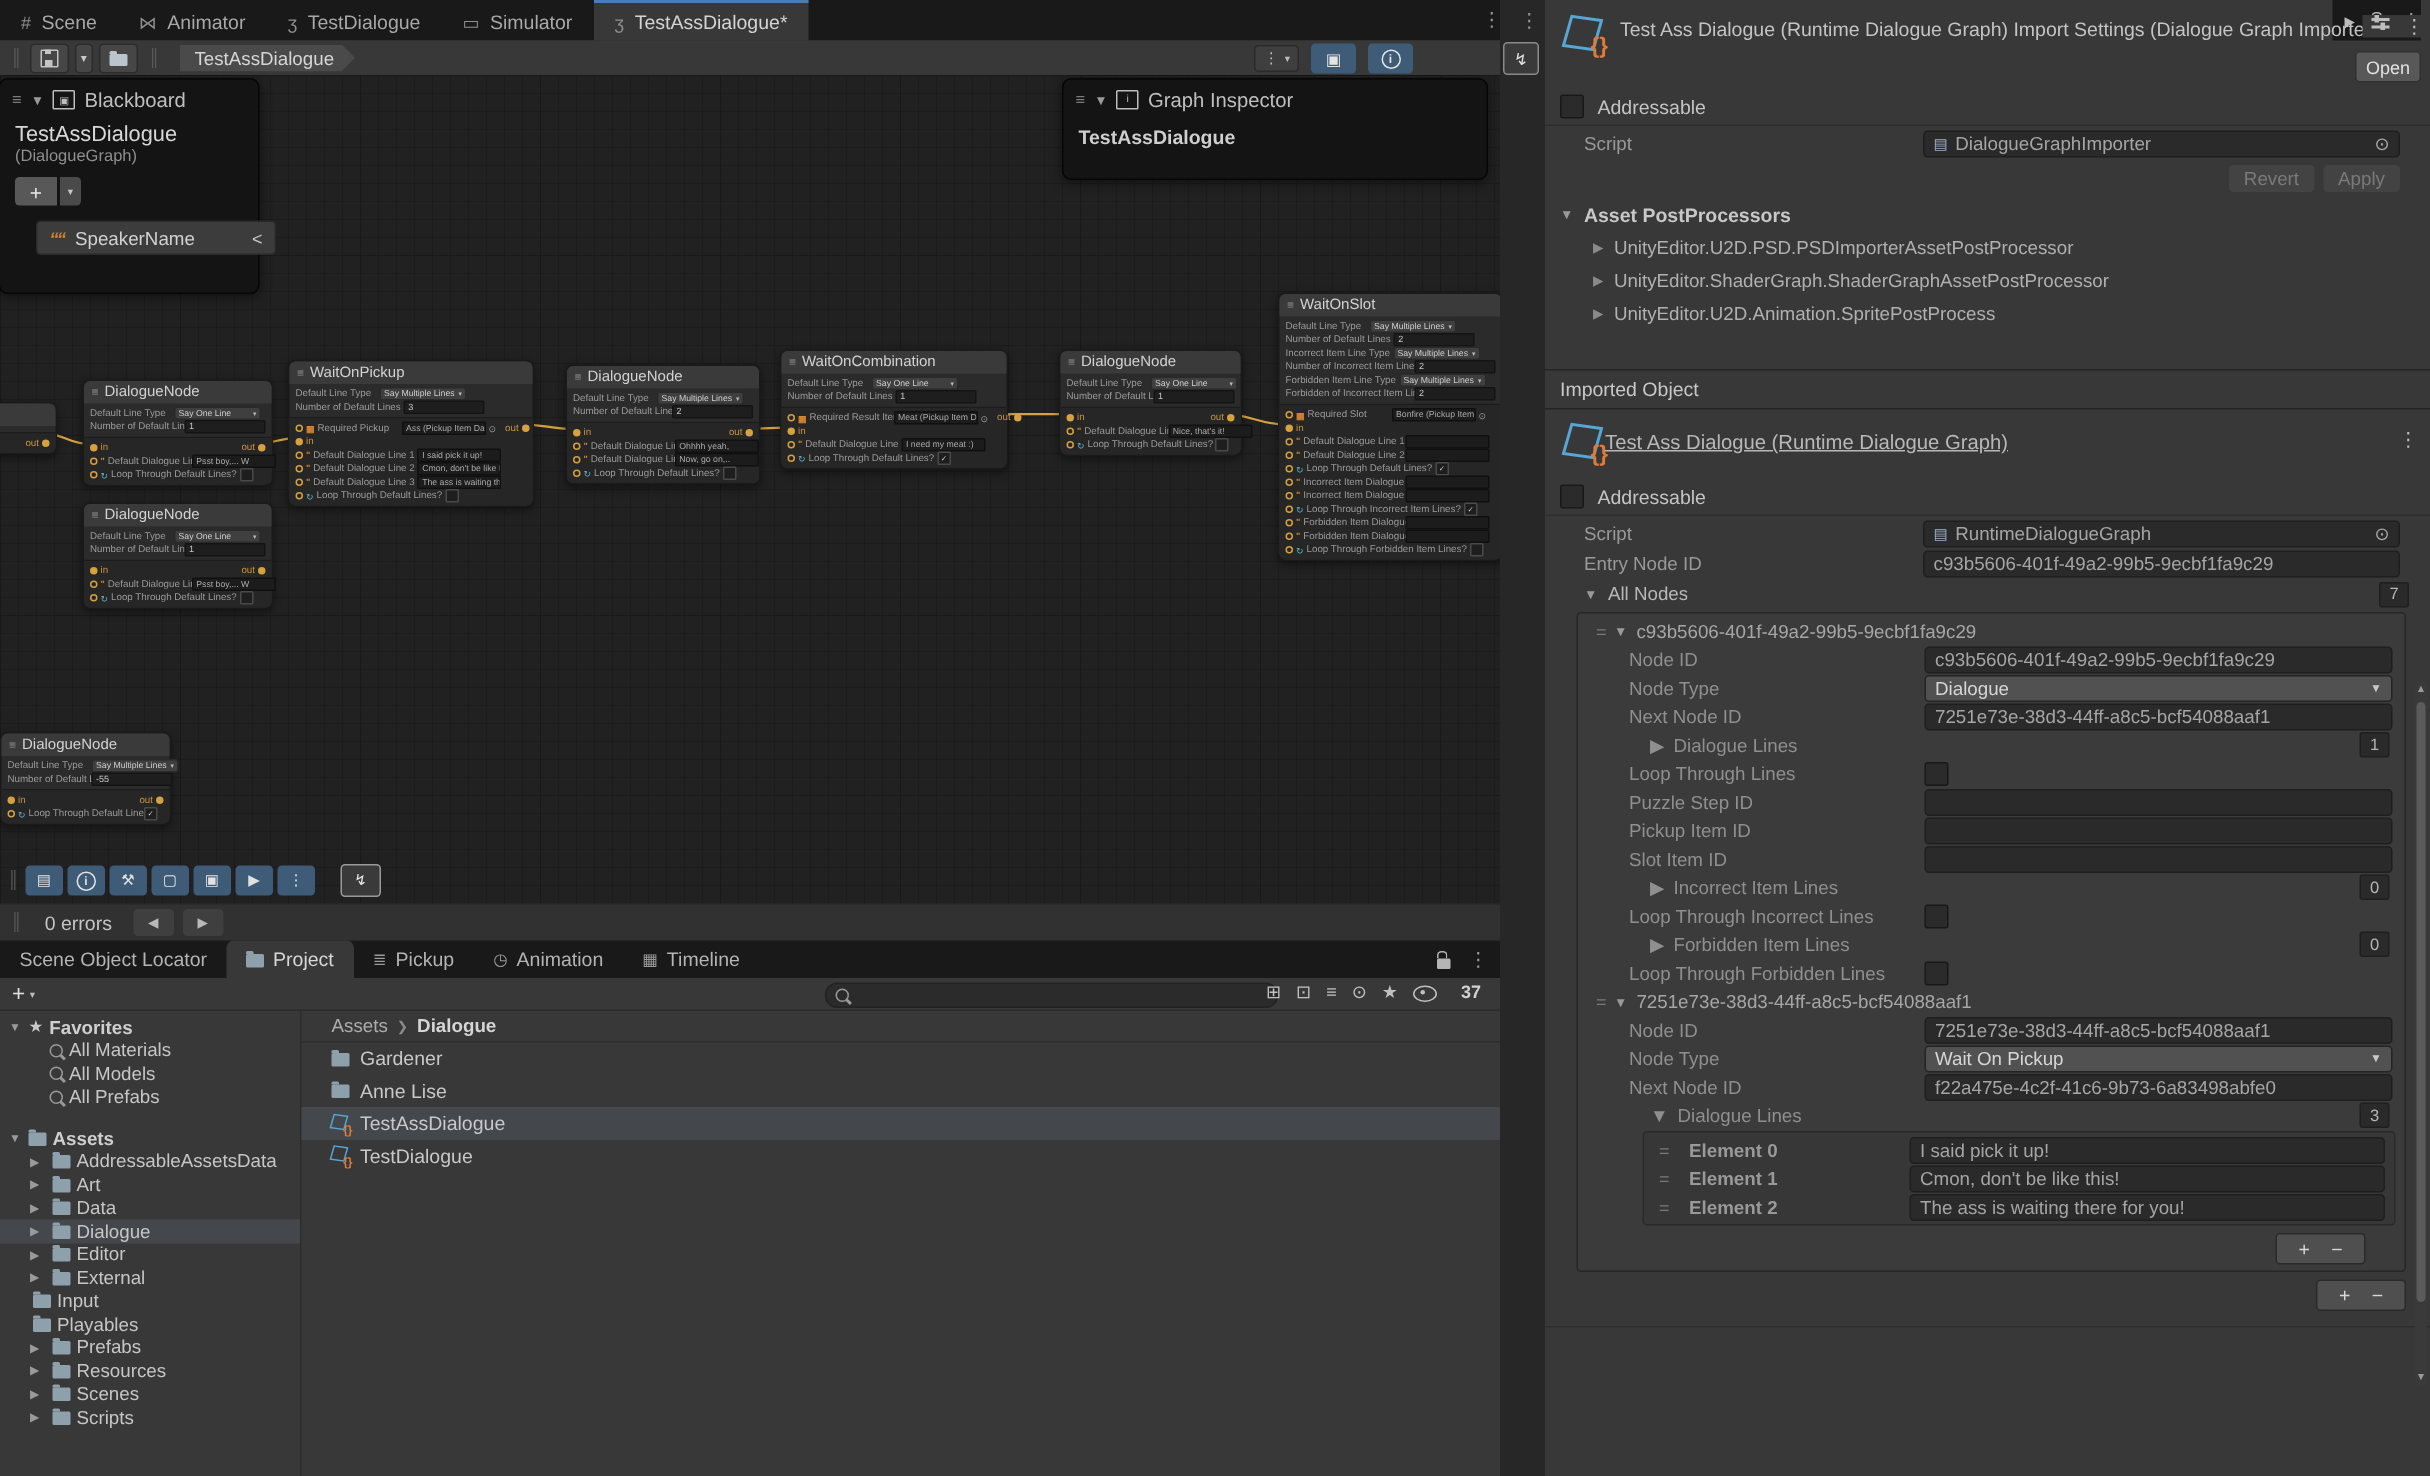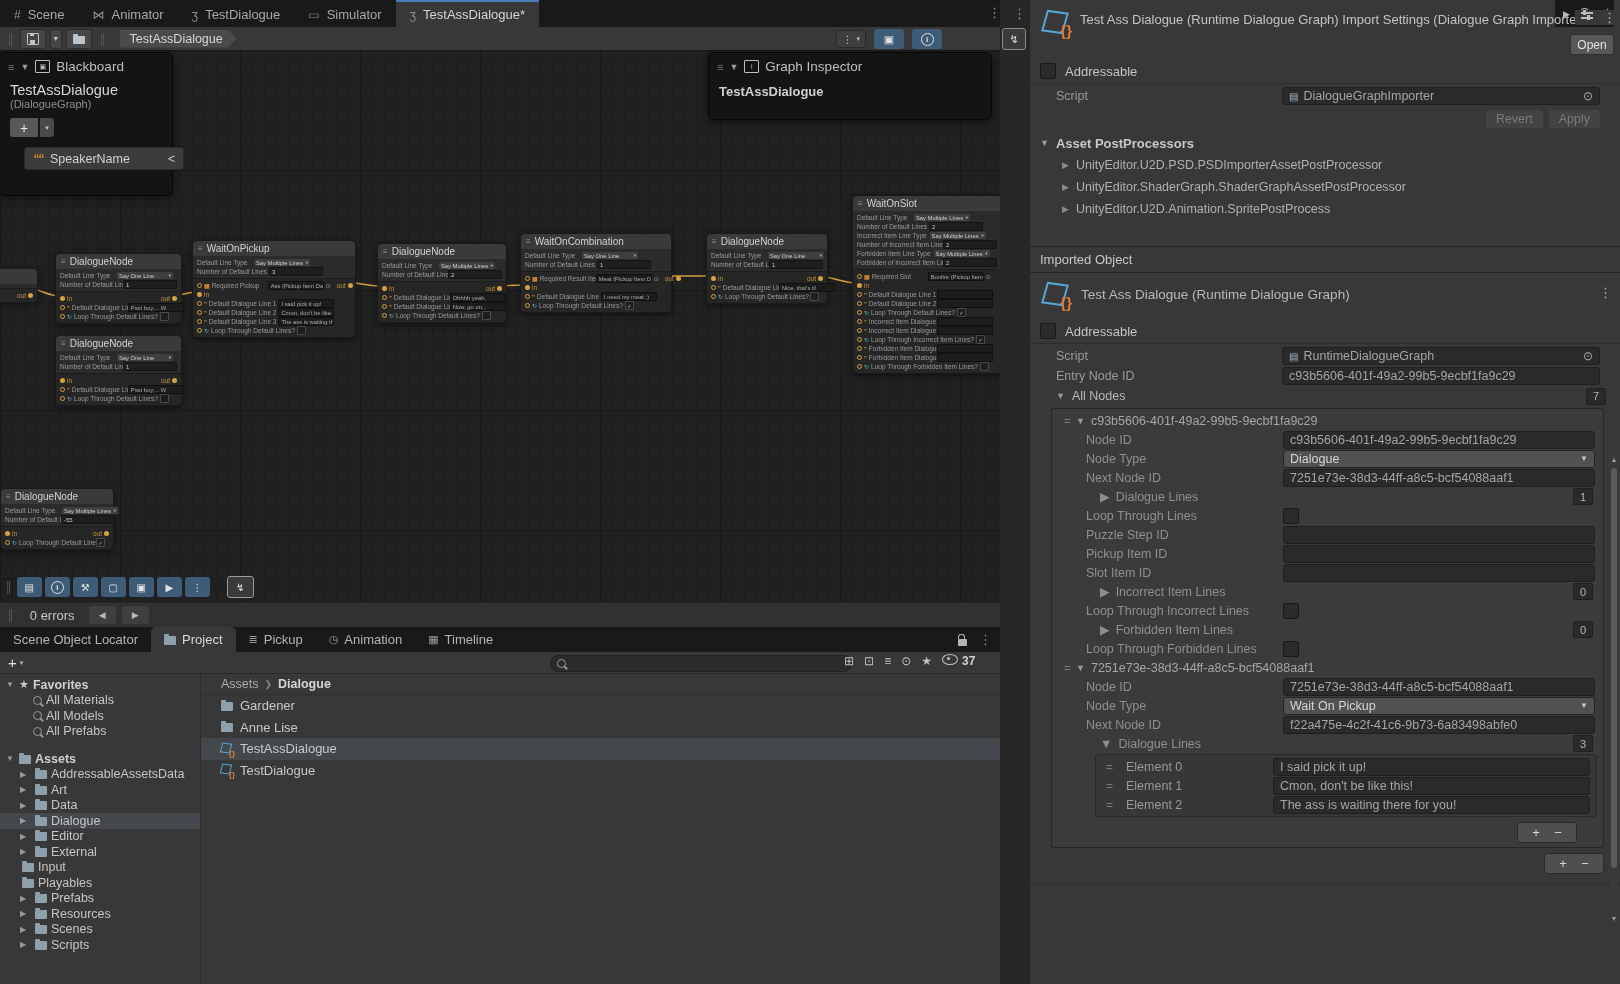--- a/index.html
+++ b/index.html
@@ -85,21 +85,21 @@
 .btab.active{background:#383838;color:#D8D8D8;border-radius:5px 5px 0 0;}
 .btab .ticn{font-size:11px;color:#9a9a9a;}
 .btabs-right{position:absolute;right:8px;top:5px;display:flex;gap:12px;align-items:center;}
 .btoolbar{height:21px;background:#383838;border-bottom:1px solid #2A2A2A;display:flex;align-items:center;position:relative;}
 .addbtn{display:flex;align-items:center;gap:3px;padding:0 8px;color:#E0E0E0;font-size:15px;}
 .addbtn u{text-decoration:none;font-size:7px;color:#bbb;}
 .searchbox{position:absolute;left:550px;top:3px;width:288px;height:15px;background:#2B2B2B;border:1px solid #222;border-radius:8px;display:flex;align-items:center;padding:0 6px;gap:5px;}
 .mag{width:7px;height:7px;border:1.5px solid #9a9a9a;border-radius:50%;position:relative;flex:none;}
 .mag:after{content:"";position:absolute;width:4px;height:1.5px;background:#9a9a9a;transform:rotate(45deg);left:6px;top:7px;}
 .ptool-icons{position:absolute;left:844px;top:2px;display:flex;gap:10px;align-items:center;color:#C0C0C0;font-size:12px;}
-.eyewrap{display:flex;align-items:flex-start;gap:4px;font-size:12px;font-weight:bold;color:#D0D0D0;}
+.eyewrap{display:flex;align-items:flex-end;gap:16px;font-size:12px;font-weight:bold;color:#D0D0D0;}
 .eye{width:14px;height:9px;border:1.5px solid #C0C0C0;border-radius:50%;position:relative;}
 .eye:after{content:"";position:absolute;left:4px;top:2px;width:3px;height:3px;border-radius:50%;background:#C0C0C0;}
 .bcontent{position:absolute;top:46px;left:0;right:0;bottom:0;display:flex;}
 .ptree{width:200px;border-right:1px solid #2C2C2C;padding-top:4px;font-size:12.5px;color:#C6C6C6;overflow:hidden;flex:none;}
 .trow{display:flex;align-items:center;height:15.5px;gap:4px;padding-left:6px;white-space:nowrap;}
 .trow .arr{color:#9a9a9a;font-size:8px;width:9px;flex:none;}
 .trow.sel{background:#44484C;}
 .trow b{font-weight:bold;color:#CFCFCF;}
 .star{color:#C8C8C8;font-size:11px;}
 .folder{width:12px;height:9px;background:#8FA0AD;border-radius:1px;position:relative;flex:none;margin-top:1px;}
@@ -146,34 +146,34 @@
 .drop{background:#515151;border:1px solid #242424;color:#D6D6D6;}
 .drop u{text-decoration:none;margin-left:auto;font-size:8px;color:#C8C8C8;}
 .btnrow{display:flex;justify-content:flex-end;gap:6px;height:26px;align-items:center;padding-right:20px;}
 .dimbtn{height:18px;padding:0 10px;background:#434343;border-radius:3px;display:flex;align-items:center;font-size:12.5px;color:#7a7a7a;}
 .secthdr{display:flex;align-items:center;gap:7px;height:22px;padding-left:10px;font-size:13px;font-weight:bold;color:#C8C8C8;}
 .secthdr .arr,.fold .arr{color:#9a9a9a;font-size:9px;}
 .pprow{display:flex;align-items:center;gap:7px;height:22px;padding-left:32px;font-size:12.5px;color:#B0B0B0;}
 .impbar{height:25px;border-top:1px solid #242424;border-bottom:1px solid #242424;display:flex;align-items:center;padding-left:10px;font-size:13px;color:#C8C8C8;margin-top:26px;}
 .objhead{position:relative;height:48px;}
 .objhead .bigicon{top:8px;}
-.objhead .t{position:absolute;left:51px;top:14px;font-size:13.5px;color:#B8B8B8;}
+.objhead .t{position:absolute;left:40px;top:14px;font-size:13.5px;color:#B8B8B8;text-decoration:underline;}
 .objhead .keb{position:absolute;right:8px;top:12px;color:#BDBDBD;font-size:13px;}
 .badge{margin-left:auto;min-width:14px;height:15px;background:#2A2A2A;border:1px solid #1F1F1F;border-radius:2px;display:flex;align-items:center;justify-content:center;font-size:11px;color:#B5B5B5;padding:0 2px;}
 .nbox{marg in:0;margin:2px 16px 0 21px;background:#3B3B3B;border:1px solid #262626;border-radius:3px;padding:2px 0 4px;}
 .nhdr{height:19px;display:flex;align-items:center;gap:6px;padding-left:12px;color:#A6A6A6;font-size:12.5px;}
 .hd{color:#7a7a7a;font-size:12px;letter-spacing:-1px;}
 .irow2{display:flex;align-items:center;height:19px;padding:0 8px 0 34px;}
 .irow2 .lab{width:197px;flex:none;font-size:12.5px;color:#8F8F8F;white-space:nowrap;}
 .irow2.fo{padding-left:48px;}
 .irow2.fo .lab{width:183px;display:flex;gap:6px;align-items:center;}
 .ebox{margin:1px 6px 2px 43px;border:1px solid #2A2A2A;border-radius:3px;background:#373737;padding:2px 0;}
 .erow{height:19px;display:flex;align-items:center;gap:4px;padding:0 6px 0 10px;}
 .erow .hd{width:16px;}
-.erow .lab{width:143px;font-size:12.5px;color:#999;flex:none;}
+.erow .lab{width:143px;font-size:12.5px;color:#999;flex:none;font-weight:bold;}
 .pmrow{display:flex;justify-content:flex-end;padding:3px 26px 0 0;}
 .pm{width:58px;height:19px;background:#4F4F4F;border:1px solid #2a2a2a;border-radius:3px;display:flex;align-items:center;justify-content:space-evenly;color:#D8D8D8;font-size:13px;}
 .pmrow2{display:flex;justify-content:flex-end;padding:5px 16px 0 0;}
 .rscroll{position:absolute;right:2px;top:454px;width:8px;height:470px;background:#3A3A3A;border-radius:4px;}
 .rthumb{position:absolute;left:1px;top:14px;width:6px;height:400px;background:#5B5B5B;border-radius:3px;}
 .rsarr{position:absolute;left:0px;width:8px;text-align:center;font-size:7px;color:#9a9a9a;}
 .sliders{width:12px;height:11px;position:relative;}
 .sliders:before{content:"";position:absolute;top:2px;left:0;right:0;height:1.5px;background:#BDBDBD;box-shadow:0 5px 0 #BDBDBD;}
 .sliders:after{content:"";position:absolute;top:0px;left:2px;width:3px;height:5px;background:#BDBDBD;box-shadow:4px 5px 0 #BDBDBD;}
 </style>

